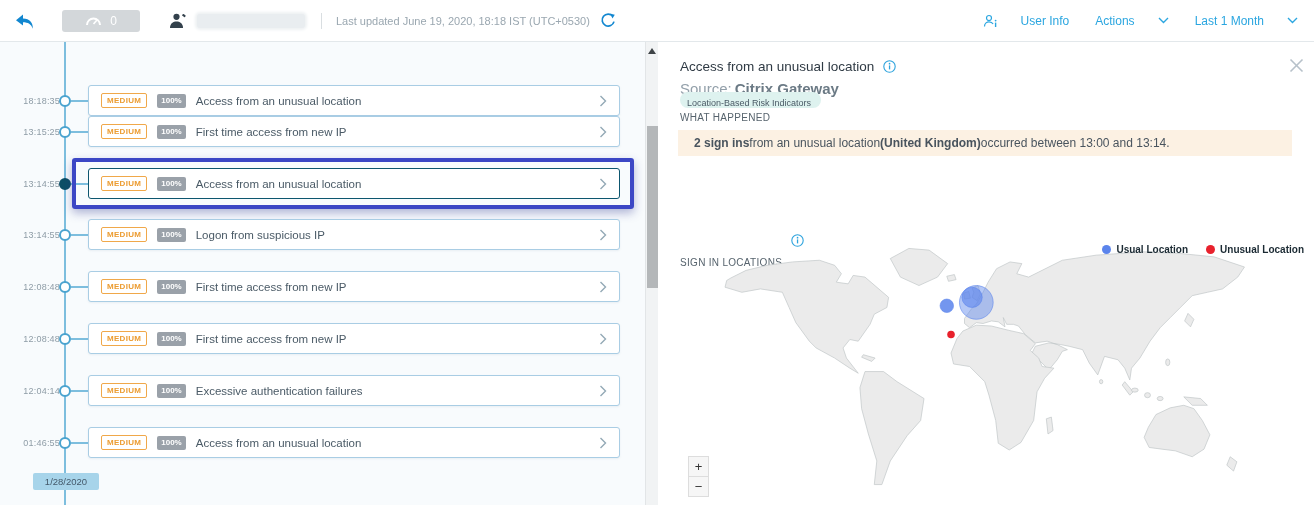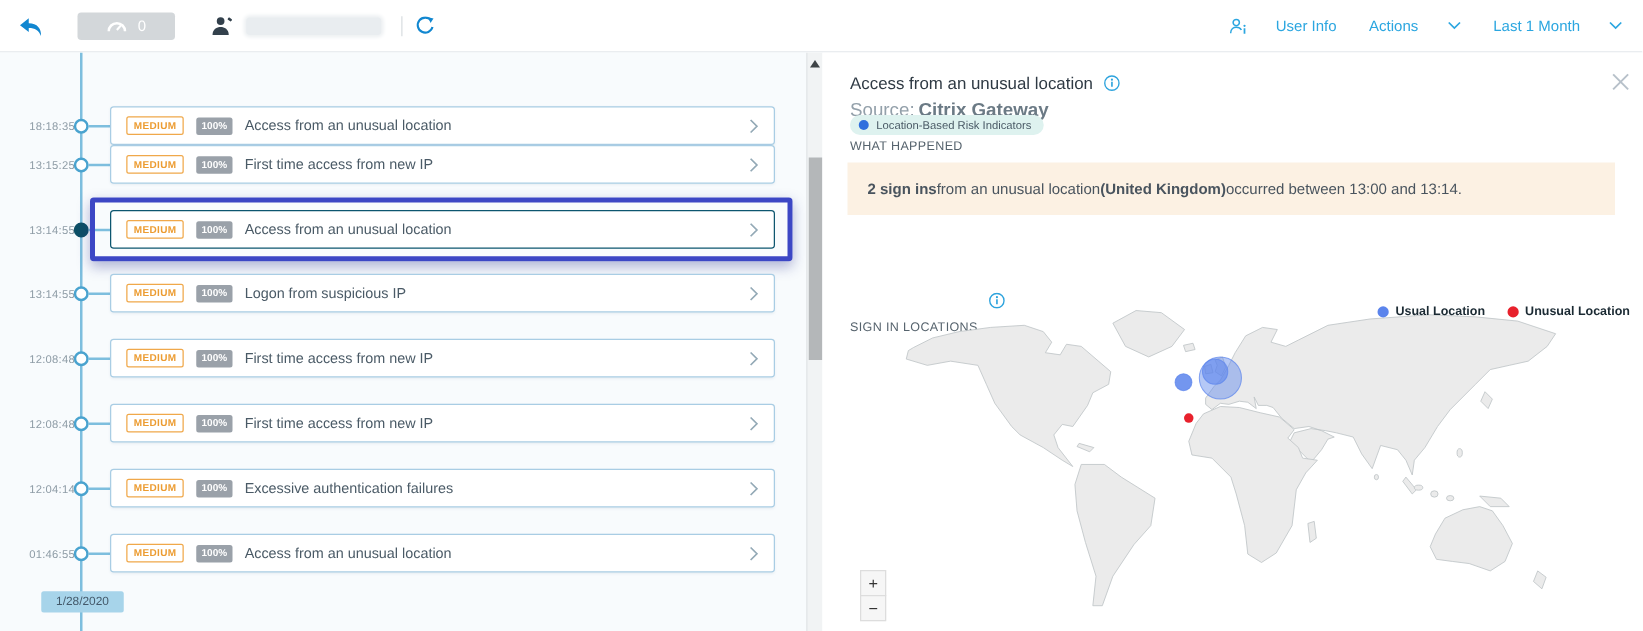--- a/index.html
+++ b/index.html
@@ -65,26 +65,26 @@
                   background:#b4b7b9; cursor:pointer; }
 
   
   .right-panel { flex:1; position:relative; background:#fff; }
   .detail-header { position:absolute; left:22px; top:17px; display:flex; align-items:center; gap:9px; }
   .detail-title { font-size:13.5px; color:#2f3a44; }
   .close-btn { position:absolute; right:10px; top:16px; cursor:pointer; }
   .source-line { position:absolute; left:22px; top:38px; font-size:15px; color:#93a0aa; }
   .source-value { color:#6b7a85; font-weight:bold; margin-left:3px; }
   .chip { position:absolute; left:22px; top:50px; height:16px; background:#def2ef;
-          border-radius:8px; display:flex; align-items:center; gap:6px; padding:0 10px 0 7px; }
+          border-radius:8px; display:flex; align-items:center; gap:6px; padding:0 10px 0 7px;flex-direction:column; }
   .chip-dot { width:8px; height:8px; border-radius:50%; background:#2f6fdd; }
   .chip-label { font-size:9px; color:#4a5a66; }
   .section-label { position:absolute; left:22px; font-size:10px; color:#56636d; letter-spacing:.3px; }
   .wh-label { top:70px; }
-  .alert-box { position:absolute; left:20px; right:22px; top:88px; height:42px;
+  .alert-box { position:absolute; left:20px; right:22px; top:88px; height:26px;
                background:#fcf1e3; display:flex; align-items:center; padding:0 16px;
                font-size:12px; color:#49545e; }
   .sil-row { position:absolute; left:22px; top:171px; display:flex; align-items:center; gap:9px; }
   .sil-label { position:static;margin-top:44px; }
 
   .map-area { position:absolute; left:0; right:0; top:192px; bottom:0; cursor:grab; }
   .map-svg { position:absolute; left:50px; top:6px; }
   .map-legend { position:absolute; top:10px; right:10px; display:flex; gap:18px; align-items:center; }
   .legend-item { display:flex; align-items:center; gap:5px; }
   .legend-dot { width:9px; height:9px; border-radius:50%; }
@@ -115,20 +115,21 @@
   </span>
   <span class="avatar-wrap">
     <svg width="19" height="18" viewBox="0 0 19 18">
         <circle cx="8.5" cy="4.8" r="3.1" fill="#33414c"></circle>
         <path d="M2,16 C2,11.3 5.5,9.6 8.5,9.6 C11.5,9.6 15,11.3 15,16 Z" fill="#33414c"></path>
         <rect x="14.2" y="2.5" width="3.4" height="2.1" rx="0.6" fill="#33414c" transform="rotate(35 15.9 3.5)"></rect>
       </svg>
   </span>
   <span class="redacted"></span>
   <span class="tb-divider"></span>
+  <span class="last-updated">Last updated June 19, 2020, 18:18 IST (UTC+0530)</span>
   <span class="refresh-btn">
     <svg width="16" height="16" viewBox="0 0 16 16">
         <path d="M12.8,3.2 A6,6 0 1 0 14,8.6" fill="none" stroke="#1287d0" stroke-width="1.7"></path>
         <polygon points="10.6,0.8 14.8,1.8 12.4,5.4" fill="#1287d0"></polygon>
       </svg>
   </span>
   <span class="tb-right">
     <span class="tb-link">
       <svg width="15" height="14" viewBox="0 0 15 14">
           <circle cx="6" cy="4" r="2.5" fill="none" stroke="#2ba6e0" stroke-width="1.2"></circle>

